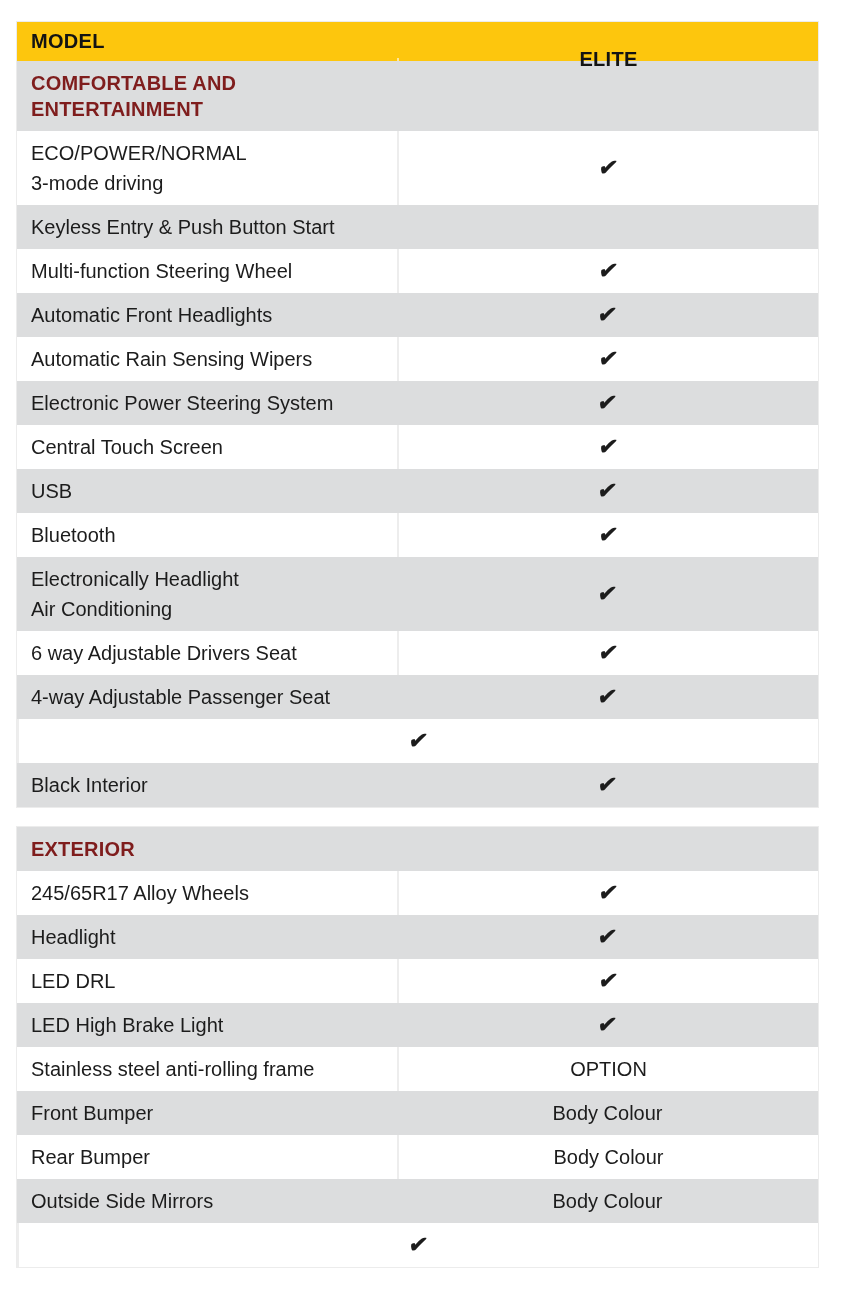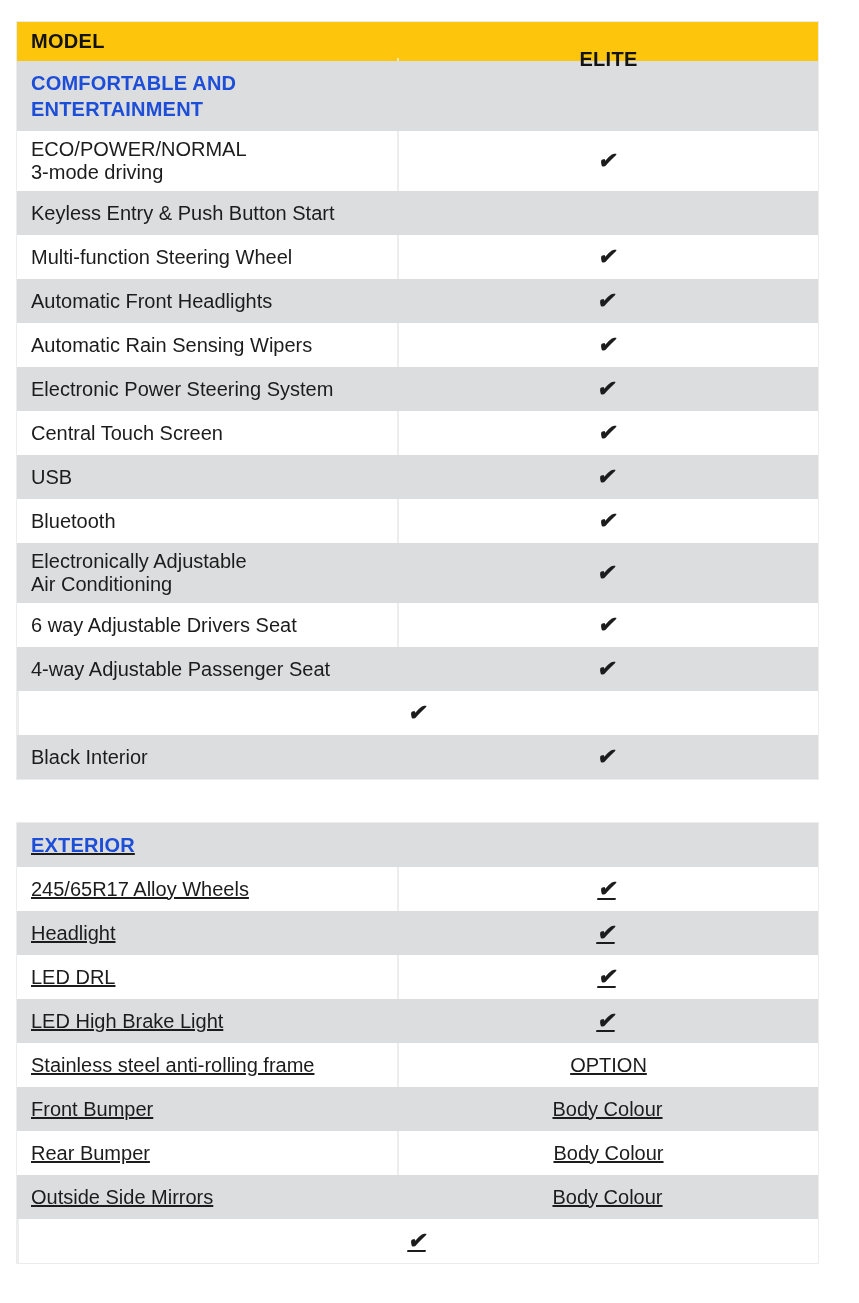--- a/index.html
+++ b/index.html
@@ -15,49 +15,49 @@
     color:var(--text);
     -webkit-font-smoothing:antialiased;
   }
   .page{padding-top:21px;}
   .spec-table{
     width:801px;
     margin-left:16px;
     border:1px solid #ECECEC;
     box-sizing:content-box;
   }
-  .spec-table + .spec-table{margin-top:42px;text-decoration:underline;}
+  .spec-table + .spec-table{margin-top:18px;}
 
   
   .thead{display:flex;background:var(--yellow);height:39px;}
   .th{
     display:flex;align-items:center;
     font-weight:800;font-size:20px;letter-spacing:.3px;color:#131313;
   }
   .th-model{width:380px;box-sizing:border-box;padding-left:14px;}
   .th-trim{flex:1;justify-content:center;border-left:2px solid rgba(255,255,255,.6);margin-top:36px;}
 
   
   .section-row{
     background:var(--gray);
-    font-weight:800;font-size:20px;line-height:26px;color:#1d4ed8;
+    font-weight:800;font-size:20px;line-height:26px;color:#7f1d1d;
     padding:9px 14px;white-space:pre-line;letter-spacing:.2px;
     min-height:26px;
   }
 
   
   .row{display:flex;min-height:44px;}
   .rows > .row:nth-child(even){background:var(--gray);}
   .rows > .row:nth-child(odd) .value{border-left:2px solid var(--divider);}
   .cell{box-sizing:border-box;}
   .feature{
     width:380px;
     padding:7px 10px 7px 14px;
     display:flex;align-items:center;
-    font-size:20px;line-height:23px;white-space:pre-line;
+    font-size:20px;line-height:30px;white-space:pre-line;
   }
   .value{
     flex:1;display:flex;align-items:center;justify-content:center;
     font-size:20px;text-align:center;
   }
   .check-icon{
     display:inline-block;
     font-size:22px;font-weight:700;
     transform:skewX(-10deg);
     line-height:1;
@@ -134,21 +134,21 @@
   </div>
 
   <div class="row">
     <div class="cell feature">Bluetooth</div>
     <div class="cell value">
             <span class="value-text check-icon">✔</span>
           </div>
   </div>
 
   <div class="row">
-    <div class="cell feature">Electronically Adjustable
+    <div class="cell feature">Electronically Headlight
 Air Conditioning</div>
     <div class="cell value">
             <span class="value-text check-icon">✔</span>
           </div>
   </div>
 
   <div class="row">
     <div class="cell feature">6 way Adjustable Drivers Seat</div>
     <div class="cell value">
             <span class="value-text check-icon">✔</span>

